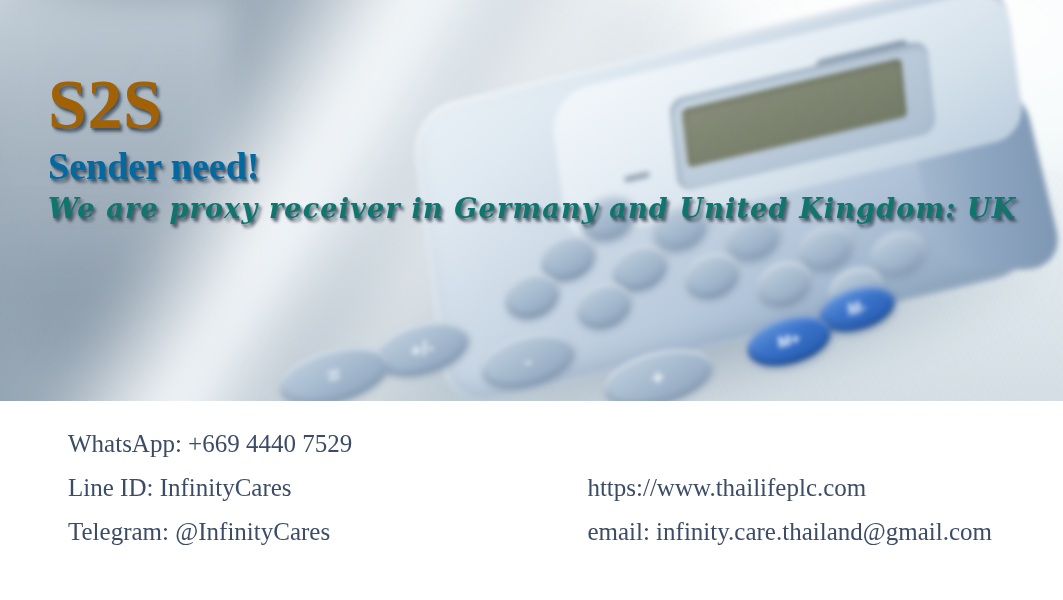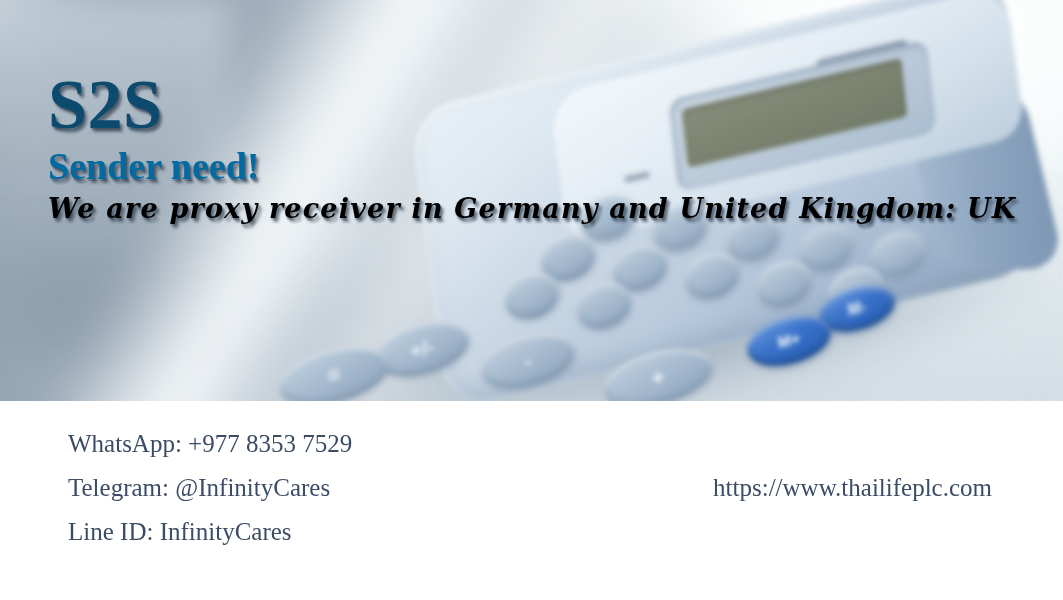--- a/index.html
+++ b/index.html
@@ -303,21 +303,21 @@
     position: absolute;
     left: 48px;
     top: 68px;
     width: 980px;
   }
   .title-s2s {
     font-family: "Liberation Serif", "DejaVu Serif", serif;
     font-weight: bold;
     font-size: 70px;
     line-height: 74px;
-    color: #0c4a6e;
+    color: #a16207;
     letter-spacing: 0.5px;
     text-shadow:
       3px 4px 3px rgba(44,58,74,0.62),
       1px 2px 1px rgba(70,86,104,0.5);
     margin: 0;
   }
   .title-sub {
     font-family: "Liberation Serif", "DejaVu Serif", serif;
     font-weight: bold;
     font-size: 38px;
@@ -327,21 +327,21 @@
     text-shadow:
       3px 4px 3px rgba(44,58,74,0.60),
       1px 2px 1px rgba(70,86,104,0.5);
   }
   .title-tag {
     font-family: "DejaVu Serif", "Liberation Serif", serif;
     font-style: italic;
     font-weight: bold;
     font-size: 27px;
     line-height: 34px;
-    color: #000000;
+    color: #0f766e;
     margin: 4px 0 0 0;
     letter-spacing: 1.2px;
     white-space: nowrap;
     text-shadow:
       3px 4px 3px rgba(44,58,74,0.60),
       1px 2px 2px rgba(64,80,98,0.55);
   }
 
   
   .footer {
@@ -427,22 +427,23 @@
 
     <div class="headline-block">
       <div class="title-s2s">S2S</div>
       <div class="title-sub">Sender need!</div>
       <div class="title-tag">We are proxy receiver in Germany and United Kingdom: UK</div>
     </div>
   </div>
 
   <div class="footer">
     <div class="contact-left">
-      <div class="cline">WhatsApp: +977 8353 7529</div>
+      <div class="cline">WhatsApp: +669 4440 7529</div>
+      <div class="cline">Line ID: InfinityCares</div>
       <div class="cline">Telegram: @InfinityCares</div>
-      <div class="cline">Line ID: InfinityCares</div>
     </div>
     <div class="contact-right">
       <div class="cline">https://www.thailifeplc.com</div>
+      <div class="cline">email: infinity.care.thailand@gmail.com</div>
     </div>
   </div>
 
 </div>
 
 </body></html>

